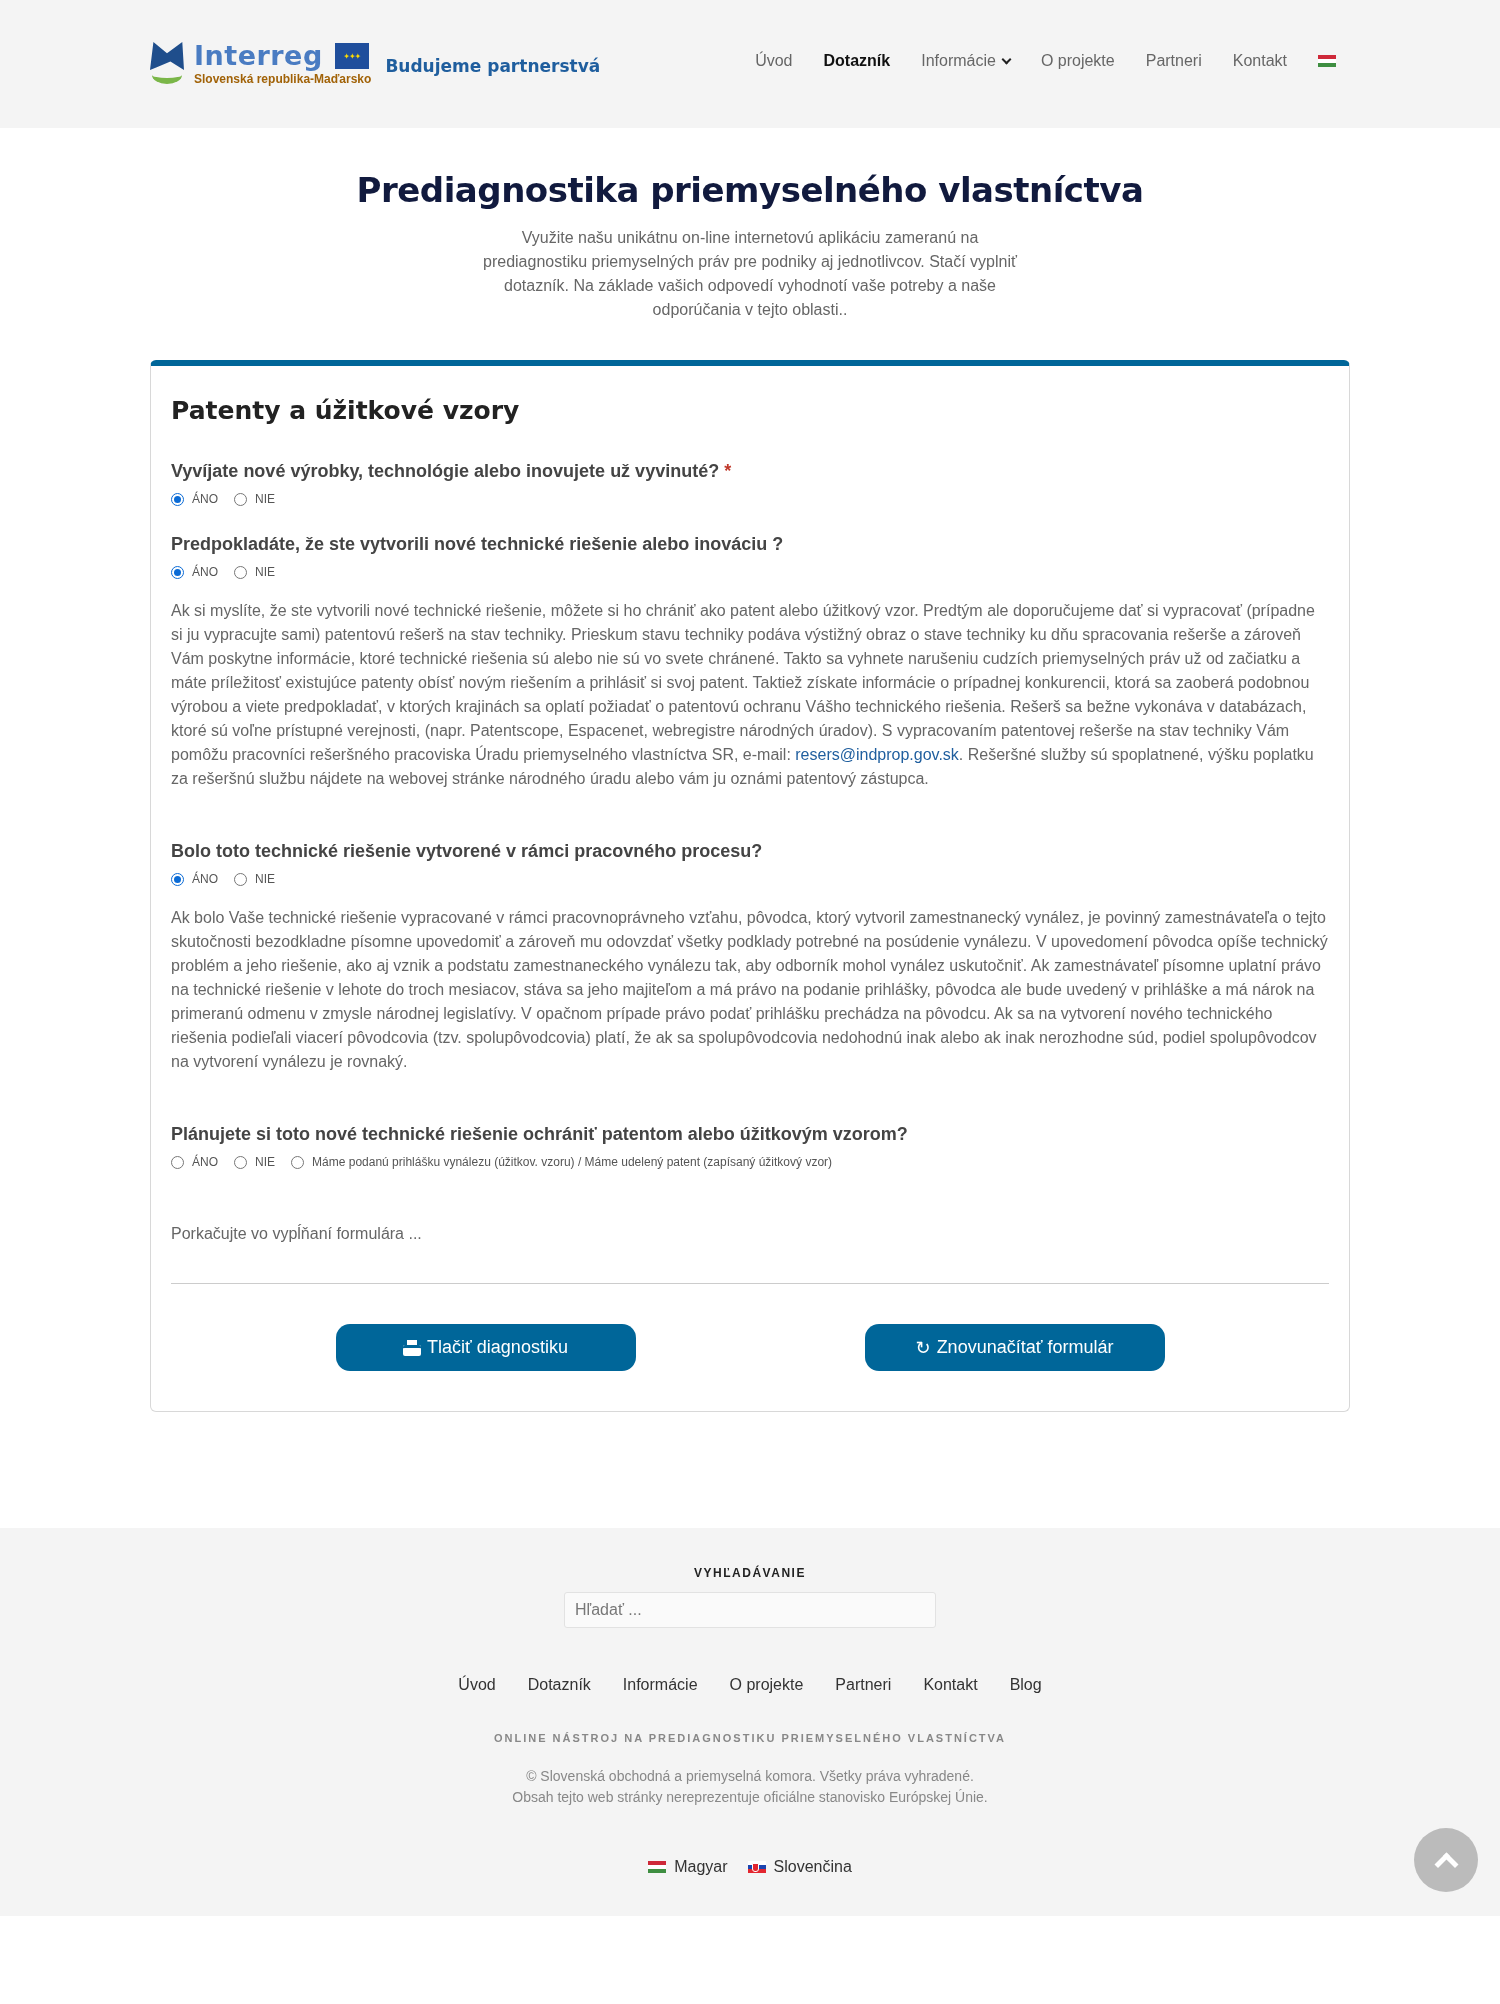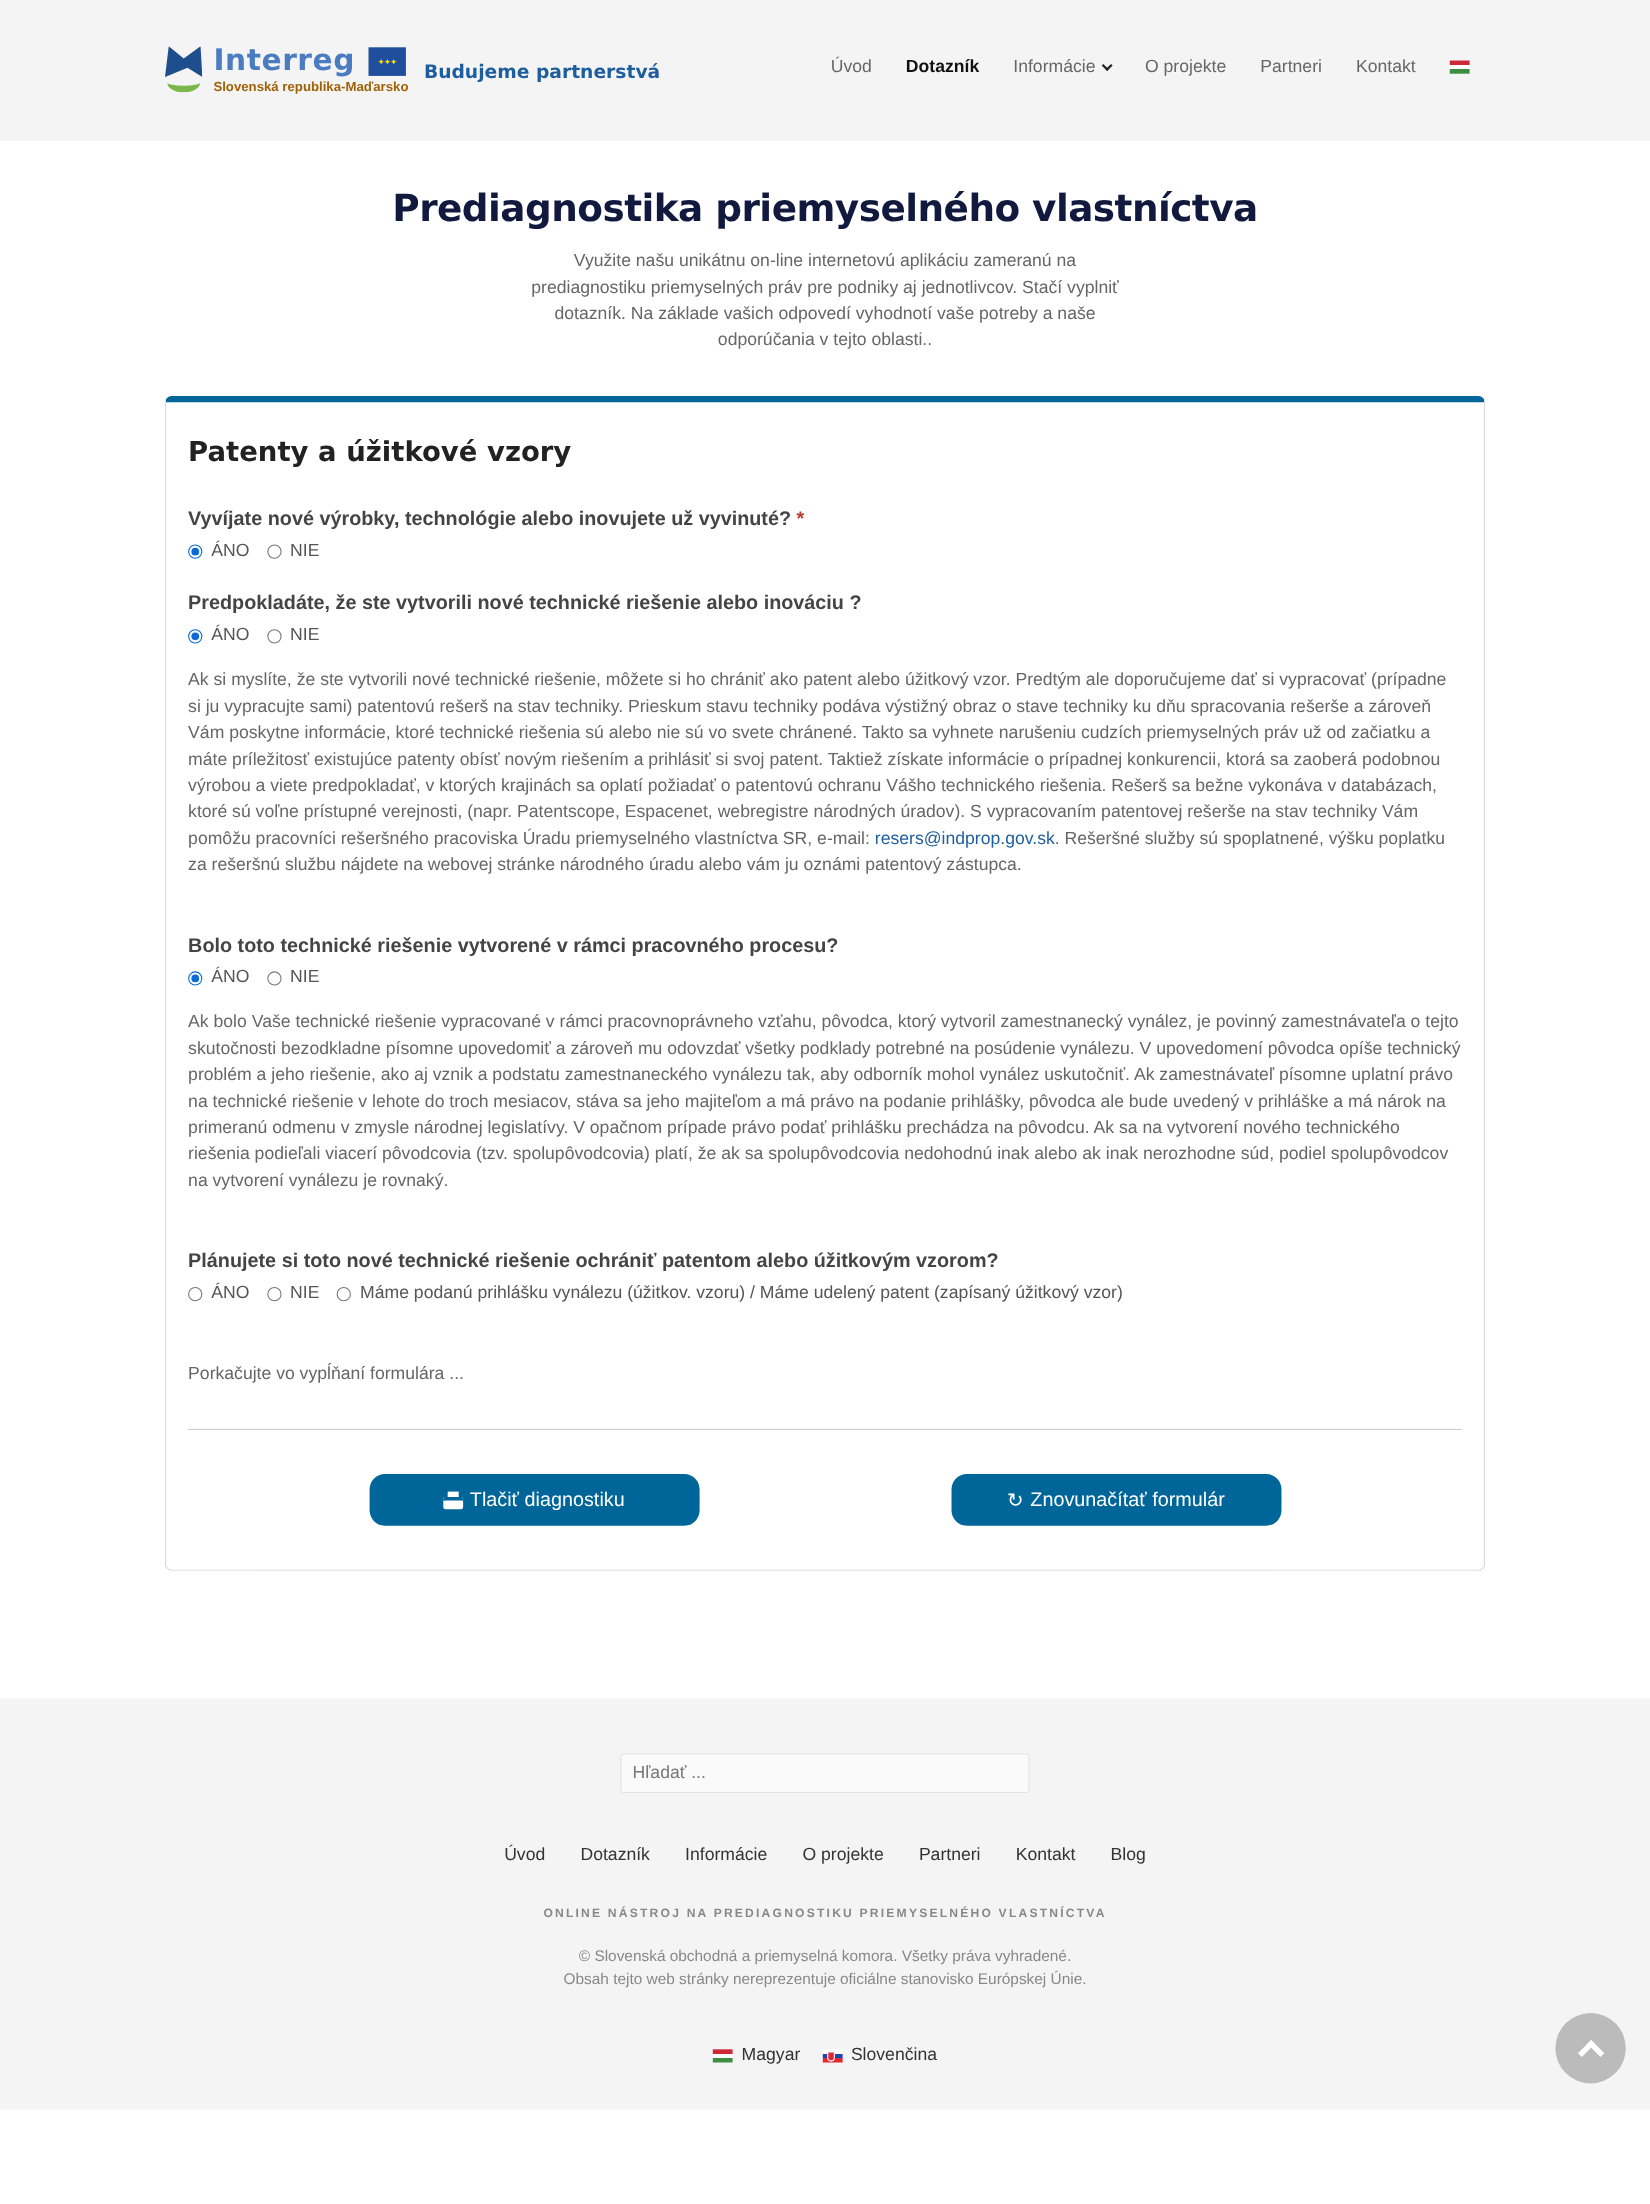--- a/index.html
+++ b/index.html
@@ -32,21 +32,21 @@
   .hero { text-align: center; padding-top: 42px; }
   .hero h1 { font-family: "DejaVu Sans", sans-serif; font-size: 34px; font-weight: bold; color: #111a3e; letter-spacing: -0.5px; }
   .hero p { width: 540px; margin: 16px auto 0; font-size: 16px; line-height: 24px; color: #666; }
 
   
   .card { margin: 38px auto 0; width: 1200px; border: 1px solid #d8d8d8; border-top: 6px solid #006699; border-radius: 6px; padding: 30px 20px 40px; }
   .card h2 { font-family: "DejaVu Sans", sans-serif; font-size: 25px; font-weight: bold; color: #222; margin-bottom: 36px; }
   .q { margin-bottom: 28px; }
   .q-label { font-size: 18px; font-weight: bold; color: #444; margin-bottom: 10px; }
   .req { color: #c0392b; }
-  .opts { display: flex; align-items: center; font-size: 16px; color: #555; }
+  .opts { display: flex; align-items: center; font-size: 12px; color: #555; }
   .opt { display: flex; align-items: center; margin-right: 16px; cursor: pointer; }
   .radio { width: 13px; height: 13px; border: 1px solid #777; border-radius: 50%; margin-right: 8px; position: relative; background: #fff; }
   .radio.on { border-color: #0b6bd6; }
   .radio.on::after { content: ""; position: absolute; left: 2px; top: 2px; width: 7px; height: 7px; border-radius: 50%; background: #0b6bd6; }
   .info { font-size: 16px; line-height: 24px; color: #666; margin: 20px 0 50px; }
   .info a { color: #1f5e9e; text-decoration: none; }
   .continue { font-size: 16px; color: #666; margin-top: 56px; padding-bottom: 40px; border-bottom: 1px solid #ccc; }
   .btns { display: flex; justify-content: space-around; margin-top: 40px; padding: 0 50px; }
   .btn { width: 300px; height: 47px; background: #006699; color: #fff; border: none; border-radius: 14px; font-size: 18px; font-family: "Liberation Sans", sans-serif; display: flex; align-items: center; justify-content: center; cursor: pointer; }
   .btn .ico { margin-right: 6px; font-size: 18px; }
@@ -184,20 +184,21 @@
         <span>Tlačiť diagnostiku</span>
       </button>
     <button class="btn">
         <span class="ico">↻</span>
         <span>Znovunačítať formulár</span>
       </button>
   </div>
 </section>
 
 <footer class="footer">
+  <div class="f-head">VYHĽADÁVANIE</div>
   <input class="f-search" type="text" placeholder="Hľadať ..." style="">
   <nav class="f-nav">
     <a href="#">Úvod</a>
     <a href="#">Dotazník</a>
     <a href="#">Informácie</a>
     <a href="#">O projekte</a>
     <a href="#">Partneri</a>
     <a href="#">Kontakt</a>
     <a href="#">Blog</a>
   </nav>

